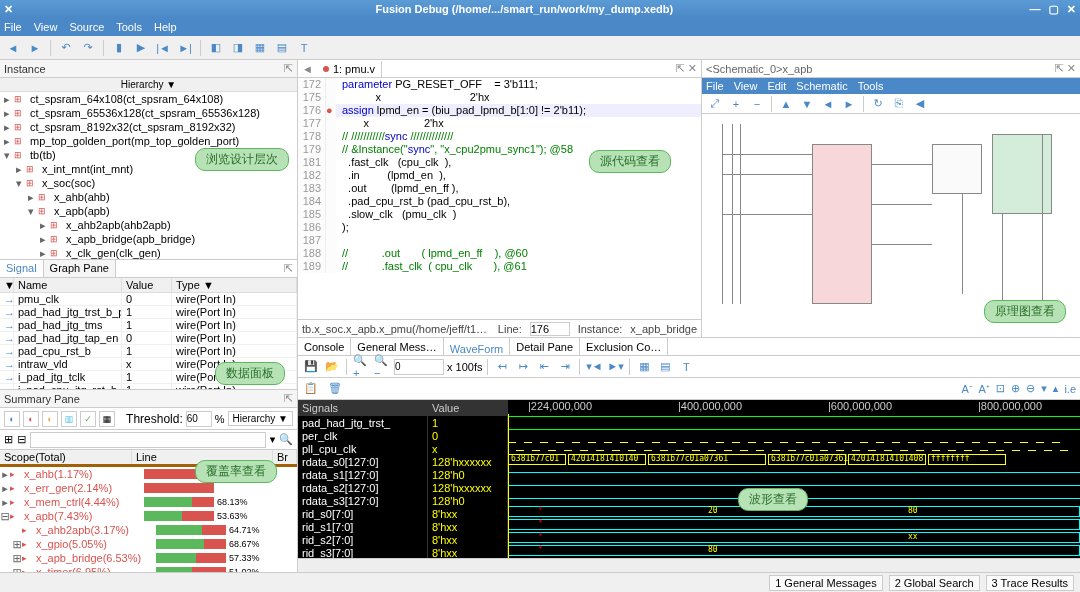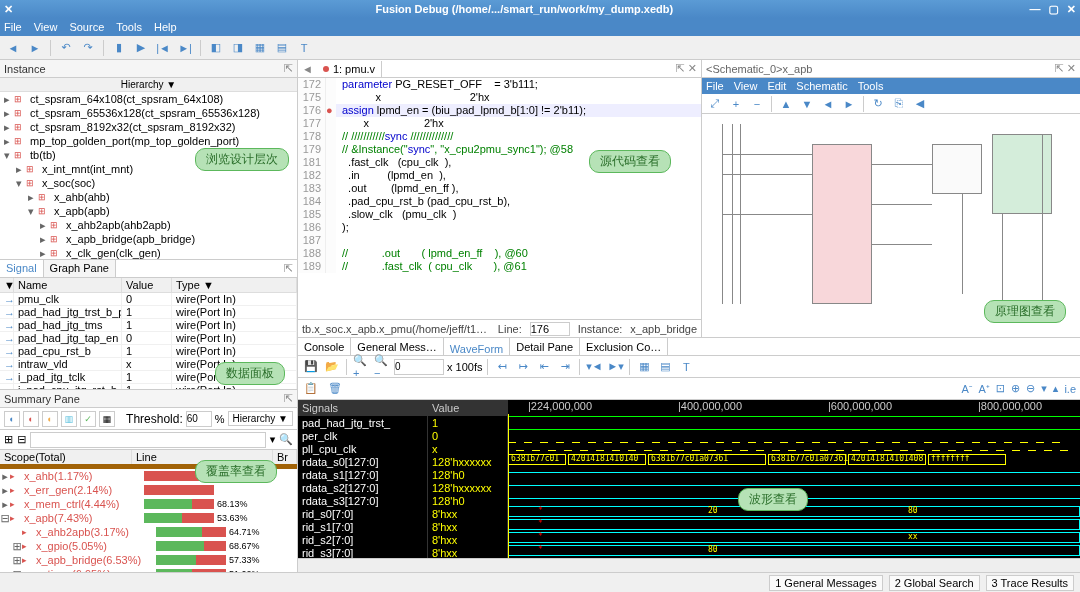--- a/index.html
+++ b/index.html
@@ -30,21 +30,21 @@
 .sig-hdr { display: flex; background: #f0f0f0; border-bottom: 1px solid #ddd; font-size: 10px; }
 .sig-hdr div { padding: 1px 4px; border-right: 1px solid #ddd; }
 .sig-row { display: flex; font-size: 10px; height: 13px; border-bottom: 1px solid #f0f0f0; }
 .sig-row div { padding: 0 4px; border-right: 1px solid #f0f0f0; overflow: hidden; white-space: nowrap; }
 .sig-arrow { color: #4a88c7; width: 14px; }
 .summary-pane { flex: 1; display: flex; flex-direction: column; overflow: hidden; }
 .sum-tb { display: flex; align-items: center; height: 22px; padding: 0 4px; gap: 3px; border-bottom: 1px solid #ccc; }
 .sum-tb .icon { width: 16px; height: 16px; border: 1px solid #ccc; display: inline-flex; align-items: center; justify-content: center; font-size: 9px; cursor: pointer; }
 .sum-search { display: flex; align-items: center; height: 20px; padding: 0 4px; gap: 4px; border-bottom: 1px solid #ccc; }
 .sum-search input { flex: 1; border: 1px solid #ccc; height: 16px; font-size: 10px; padding: 0 2px; }
-.cov-hdr { display: flex; background: #f0f0f0; border-bottom: 5px solid #a16207; font-size: 10px; }
+.cov-hdr { display: flex; background: #f0f0f0; border-bottom: 3px solid #a16207; font-size: 10px; }
 .cov-hdr div { padding: 1px 4px; border-right: 1px solid #ddd; }
 .cov-body { flex: 1; overflow: auto; }
 .cov-row { display: flex; font-size: 10px; height: 14px; align-items: center; }
 .cov-row .exp2 { width: 10px; text-align: center; color: #666; }
 .cov-row .ico2 { width: 14px; color: #d9534f; font-size: 9px; }
 .cov-row .scope { flex: 0 0 120px; overflow: hidden; white-space: nowrap; }
 .cov-row .line-bar { flex: 1; display: flex; align-items: center; gap: 3px; }
 .bar { height: 10px; width: 70px; display: flex; }
 .bar-g { background: #5cb85c; }
 .bar-r { background: #d9534f; }

